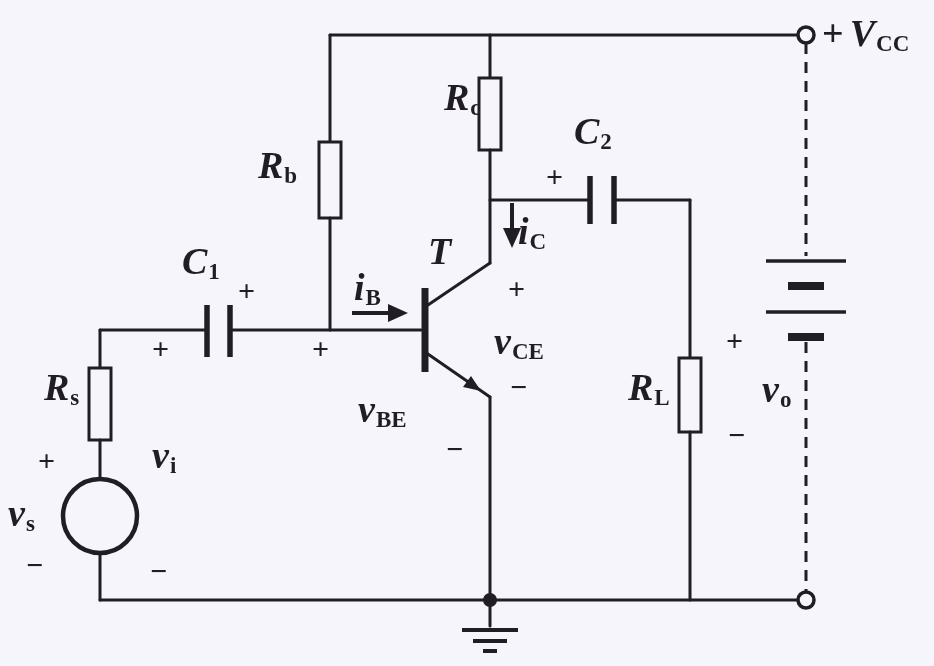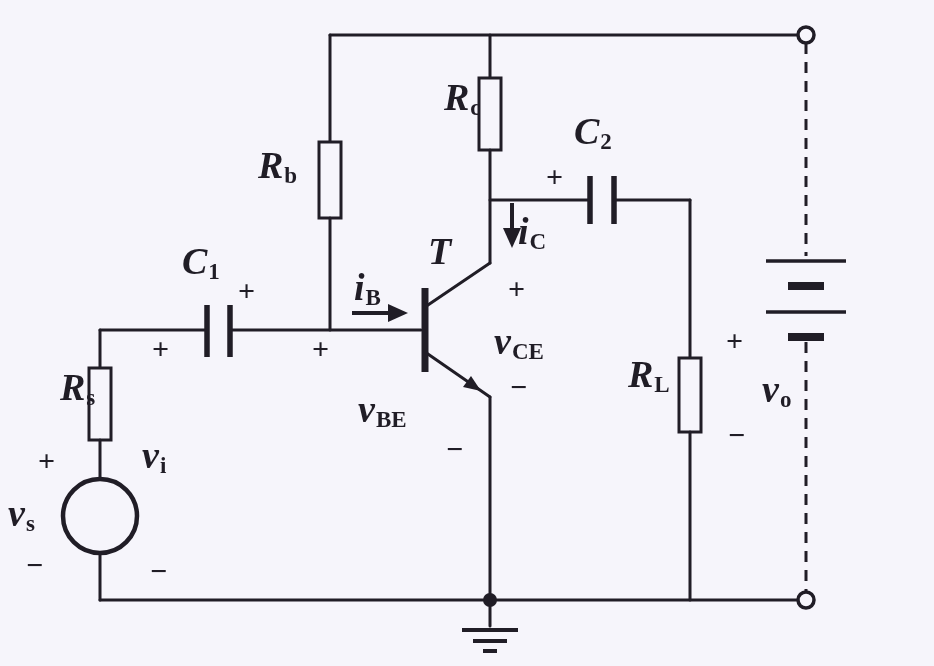--- a/index.html
+++ b/index.html
@@ -104,28 +104,29 @@
 
     <g>
       <circle class="node" cx="490" cy="600" r="7"></circle>
       <line class="w" x1="490" y1="600" x2="490" y2="626"></line>
       <line class="gl" x1="462" y1="630" x2="518" y2="630"></line>
       <line class="gl" x1="473" y1="641" x2="507" y2="641"></line>
       <line class="gl" x1="483" y1="651" x2="497" y2="651"></line>
     </g>
   </svg>
 
+  <span class="lbl" style="left:822px;top:14px"><span class="pm">+</span><span>V</span><span class="sub">CC</span></span>
 
   <span class="lbl" style="left:258px;top:146px"><span>R</span><span class="sub">b</span></span>
 
   <span class="lbl" style="left:444px;top:78px"><span>R</span><span class="sub">c</span></span>
 
-  <span class="lbl" style="left:60px;top:368px"><span>R</span><span class="sub">s</span></span>
+  <span class="lbl" style="left:44px;top:368px"><span>R</span><span class="sub">s</span></span>
 
-  <span class="lbl" style="left:628px;top:355px"><span>R</span><span class="sub">L</span></span>
+  <span class="lbl" style="left:628px;top:368px"><span>R</span><span class="sub">L</span></span>
 
   <span class="lbl" style="left:182px;top:242px"><span>C</span><span class="sub">1</span></span>
   <span class="mark" style="left:238px;top:276px">+</span>
 
   <span class="lbl" style="left:574px;top:112px"><span>C</span><span class="sub">2</span></span>
   <span class="mark" style="left:546px;top:162px">+</span>
 
   <span class="lbl" style="left:428px;top:232px"><span>T</span></span>
 
   <span class="lbl" style="left:354px;top:268px"><span>i</span><span class="sub">B</span></span>
@@ -134,21 +135,21 @@
 
   <span class="mark" style="left:312px;top:334px">+</span>
   <span class="lbl" style="left:358px;top:390px"><span>v</span><span class="sub">BE</span></span>
   <span class="mark" style="left:446px;top:434px">−</span>
 
   <span class="mark" style="left:508px;top:274px">+</span>
   <span class="lbl" style="left:494px;top:322px"><span>v</span><span class="sub">CE</span></span>
   <span class="mark" style="left:510px;top:372px">−</span>
 
   <span class="mark" style="left:152px;top:334px">+</span>
-  <span class="lbl" style="left:142px;top:436px"><span>v</span><span class="sub">i</span></span>
+  <span class="lbl" style="left:152px;top:436px"><span>v</span><span class="sub">i</span></span>
   <span class="mark" style="left:150px;top:556px">−</span>
 
   <span class="mark" style="left:726px;top:326px">+</span>
   <span class="lbl" style="left:762px;top:370px"><span>v</span><span class="sub">o</span></span>
   <span class="mark" style="left:728px;top:420px">−</span>
 
   <span class="mark" style="left:38px;top:446px">+</span>
   <span class="lbl" style="left:8px;top:494px"><span>v</span><span class="sub">s</span></span>
   <span class="mark" style="left:26px;top:550px">−</span>
 

